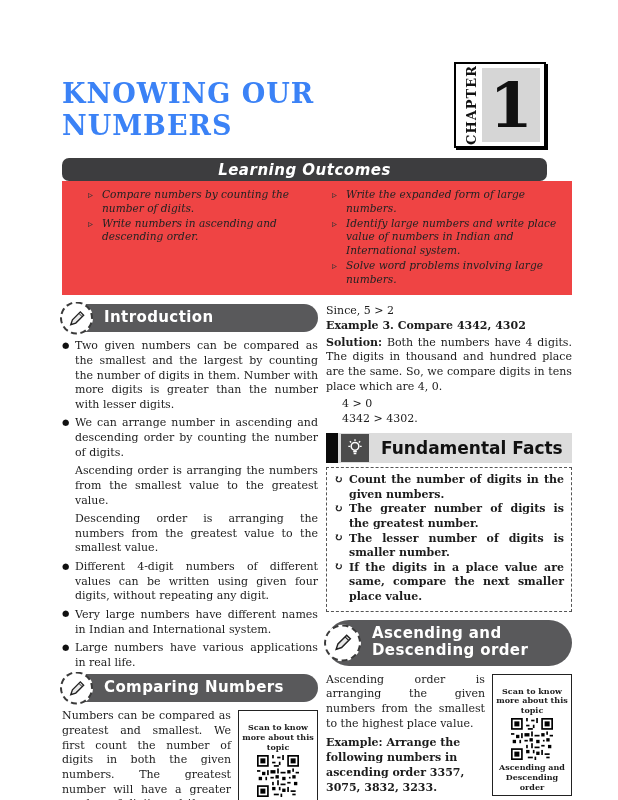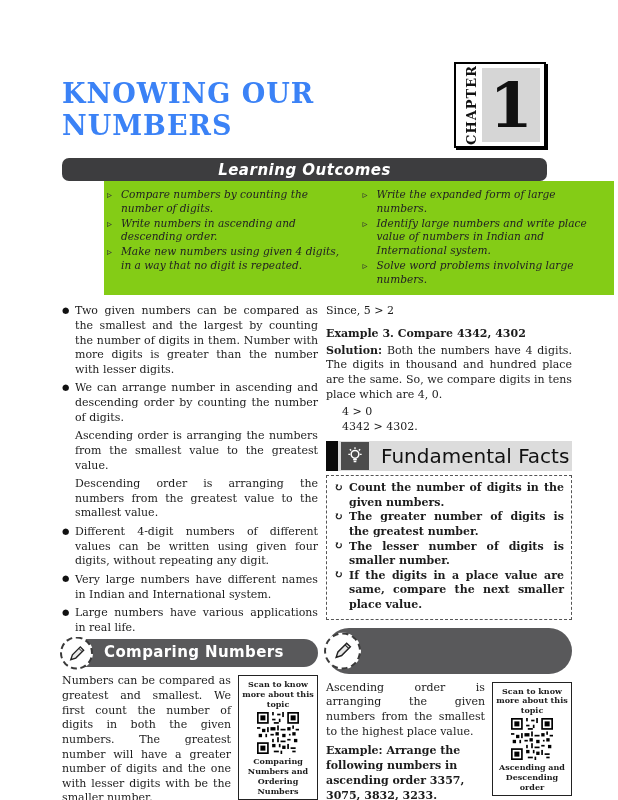--- a/index.html
+++ b/index.html
@@ -39,22 +39,22 @@
   
   .lo-banner {
     margin-top:10px; width:485px; height:23px; background:#3d3d3f;
     display:flex; align-items:center; justify-content:center;border-radius:7px;
   }
   .lo-banner span {
     color:#fff; font-family:"DejaVu Sans", sans-serif; font-weight:bold;
     font-style:italic; font-size:15px; letter-spacing:0.5px;
   }
   .lo-body {
-    width:510px; background:#84cc16; padding:7px 10px 8px 1px;
-    display:flex; gap:12px;margin-left:42px;
+    width:510px; background:#ef4444; padding:7px 10px 8px 24px;
+    display:flex; gap:12px;
   }
   .lo-col { flex:1; }
   .lo-item {
     font-style:italic; font-size:10.6px; line-height:1.3; color:#222;
     padding-left:16px; position:relative; margin-bottom:1px;
   }
   .lo-item::before {
     content:"\25B9"; position:absolute; left:2px; top:0;
     font-style:normal; font-size:10px; color:#333;
   }
@@ -97,36 +97,36 @@
     padding-left:13px; margin-bottom:4px;
   }
   .ex-label { font-weight:bold; font-size:11px; line-height:1.35; margin:4px 0 2px; }
   .sol { font-size:11px; line-height:1.33; text-align:justify; margin-bottom:3px; }
   .sol b { font-weight:bold; }
   .mline { font-size:11px; line-height:1.35; padding-left:16px; }
 
   
   .qr-box {
     float:right; width:80px; border:1.3px solid #222; background:#fff;
-    padding:4px 3px 3px; margin:1px 0 12px 7px; text-align:center;
+    padding:12px 3px 3px; margin:1px 0 12px 7px; text-align:center;
   }
   .qr-scan { font-weight:bold; font-size:8px; line-height:1.2; }
   .qr-img { width:42px; height:42px; margin:3px auto 2px; display:block; }
   .qr-caption { font-weight:bold; font-size:8px; line-height:1.25; }
 
   
   .ff-header { display:flex; align-items:stretch; background:#dcdcdc; height:30px; margin:6px 0 4px; }
   .ff-black { width:12px; background:#0a0a0a; }
   .ff-iconbox {
     width:28px; height:28px; background:#4c4c4c; margin:1px 0 1px 3px;
     display:flex; align-items:center; justify-content:center;
   }
   .ff-title {
     flex:1; display:flex; align-items:center; padding-left:12px;
-    font-family:"DejaVu Sans", sans-serif; font-weight:normal; font-size:20px; color:#111;
+    font-family:"DejaVu Sans", sans-serif; font-weight:bold; font-size:17px; color:#111;
   }
   .dash-box { border:1.6px dashed #555; padding:5px 7px 6px; margin-bottom:8px;font-weight:bold; }
   .ff-item {
     font-size:11px; line-height:1.33; text-align:justify;
     padding-left:15px; position:relative;
   }
   .ff-item::before {
     content:"\21BB"; position:absolute; left:0; top:-0.5px;
     font-weight:bold; font-size:11px; color:#222;
   }
@@ -220,33 +220,40 @@
     </div>
   </div>
 
   <div class="lo-banner">
     <span>Learning Outcomes</span>
   </div>
   <div class="lo-body">
     <div class="lo-col">
       <div class="lo-item">Compare numbers by counting the number of digits.</div>
       <div class="lo-item">Write numbers in ascending and descending order.</div>
-      <div class="lo-item">Make new numbers using given 4 digits, in a way that no digit is repeated.</div>
     </div>
     <div class="lo-col">
       <div class="lo-item">Write the expanded form of large numbers.</div>
       <div class="lo-item">Identify large numbers and write place value of numbers in Indian and International system.</div>
       <div class="lo-item">Solve word problems involving large numbers.</div>
     </div>
   </div>
 
   <div class="columns">
 
     <div class="col-left">
 
+      <div class="pill">
+        <span class="badge">
+          <svg width="20" height="20">
+              <use href="#pencil"></use>
+            </svg>
+        </span>
+        <span class="pill-label">Introduction</span>
+      </div>
 
       <div class="intro-list">
         <div class="li">Two given numbers can be compared as the smallest and the largest by counting the number of digits in them. Number with more digits is greater than the number with lesser digits.</div>
         <div class="li">We can arrange number in ascending and descending order by counting the number of digits.</div>
         <div class="sub">Ascending order is arranging the numbers from the smallest value to the greatest value.</div>
         <div class="sub">Descending order is arranging the numbers from the greatest value to the smallest value.</div>
         <div class="li">Different 4-digit numbers of different values can be written using given four digits, without repeating any digit.</div>
         <div class="li">Very large numbers have different names in Indian and International system.</div>
         <div class="li">Large numbers have various applications in real life.</div>
       </div>
@@ -271,21 +278,21 @@
         <p class="para">Numbers can be compared as greatest and smallest. We first count the number of digits in both the given numbers. The greatest number will have a greater number of digits and the one with lesser digits with be the smaller number.</p>
 
       </div>
 
     </div>
 
     <div class="col-right">
 
       <p class="sol" style="margin-bottom:0">Since, 5 &gt; 2</p>
 
-      <p class="ex-label" style="margin-top:8px">Example 3. Compare 4342, 4302</p>
+      <p class="ex-label" style="margin-top:0">Example 3. Compare 4342, 4302</p>
       <p class="sol"><b>Solution:</b> <span>Both the numbers have 4 digits. The digits in thousand and hundred place are the same. So, we compare digits in tens place which are 4, 0.</span></p>
       <p class="mline">4 &gt; 0</p>
       <p class="mline">4342 &gt; 4302.</p>
 
       <div class="ff-header">
         <div class="ff-black"></div>
         <div class="ff-iconbox">
           <svg width="20" height="20">
               <use href="#bulb"></use>
             </svg>
@@ -298,20 +305,24 @@
         <div class="ff-item">The lesser number of digits is smaller number.</div>
         <div class="ff-item">If the digits in a place value are same, compare the next smaller place value.</div>
       </div>
 
       <div class="pill tall">
         <span class="badge">
           <svg width="22" height="22">
               <use href="#pencil"></use>
             </svg>
         </span>
+        <span class="pill-label">
+          <span style="display:block">Ascending and</span>
+          <span style="display:block">Descending order</span>
+        </span>
       </div>
 
       <div class="clearfix">
         <div class="qr-box">
           <div class="qr-scan">Scan to know more about this topic</div>
           <svg class="qr-img">
               <use href="#qr"></use>
             </svg>
           <div class="qr-caption">Ascending and Descending order</div>
         </div>

